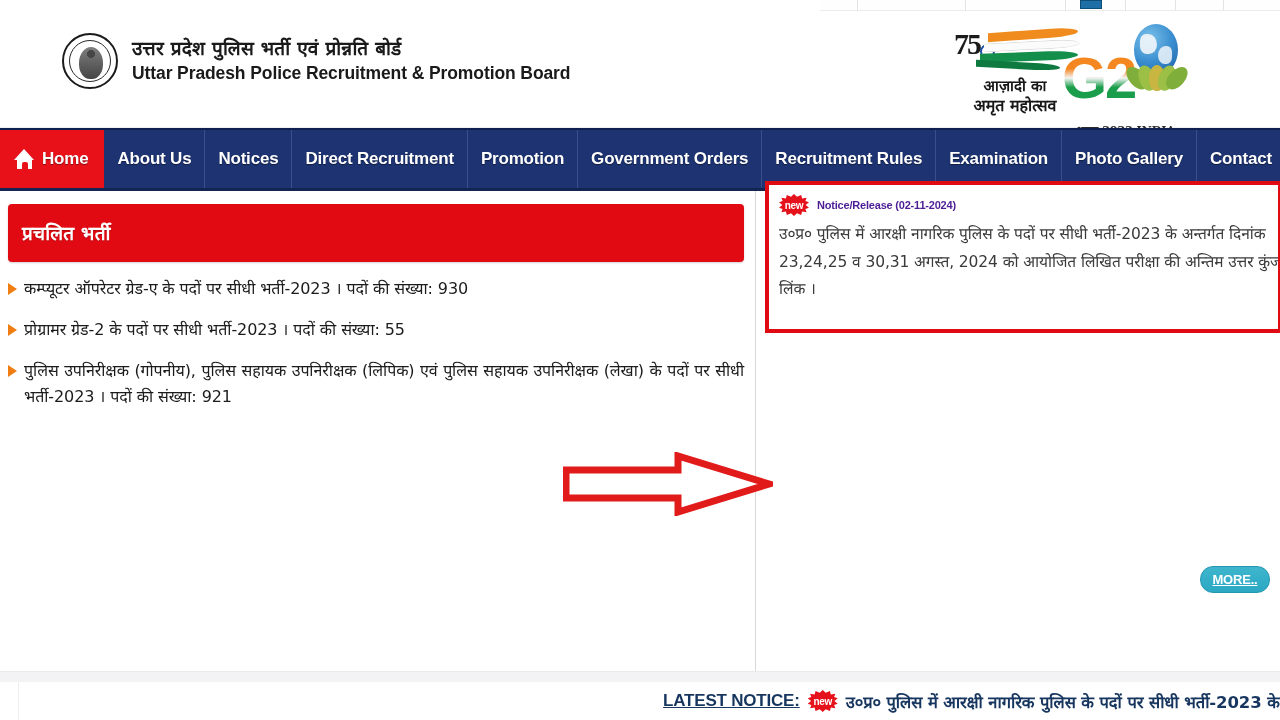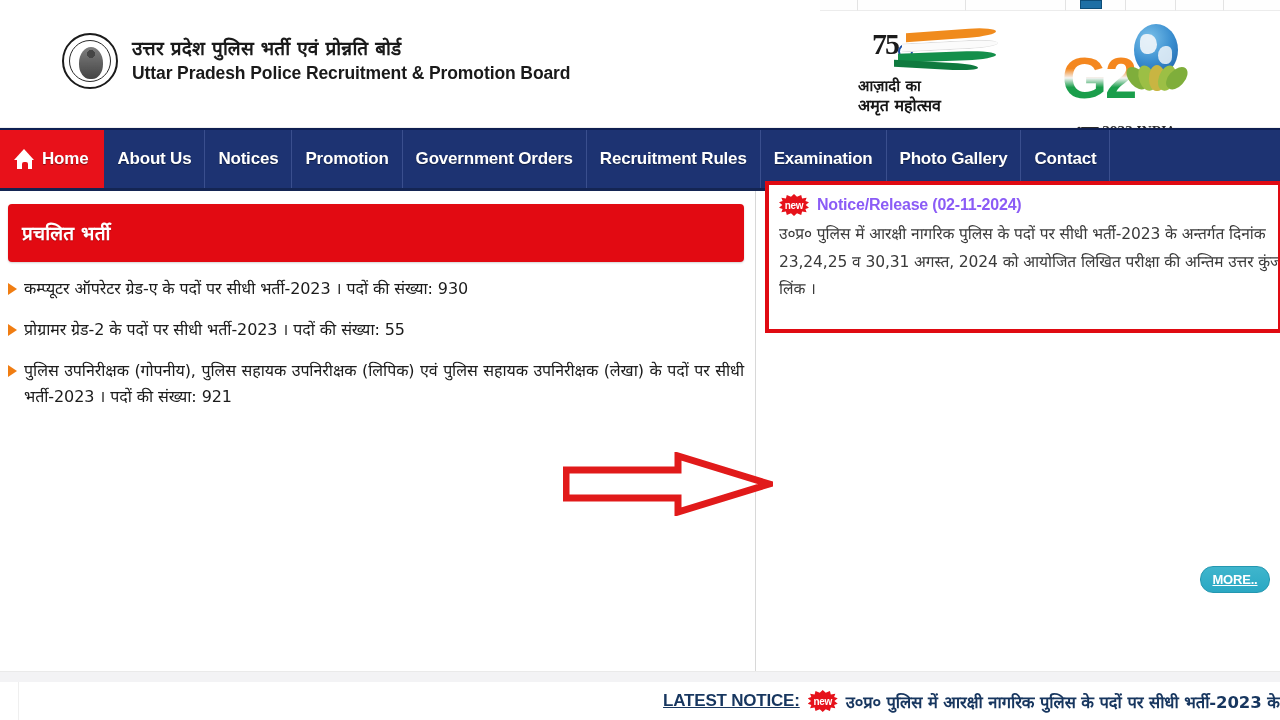--- a/index.html
+++ b/index.html
@@ -107,22 +107,23 @@
     font-weight: 700;
     color: #1a1a1a;
     letter-spacing: -.1px;
     line-height: 1.35;
     white-space: nowrap;
   }
 
   
   .azadi {
     position: absolute;
-    left: 858px; top: 14px;
+    left: 940px; top: 14px;
     width: 150px; height: 98px;
+    text-align: center;
   }
   .azadi .flagart {
     position: relative;
     width: 150px; height: 52px;
   }
   .azadi .num75 {
     position: absolute;
     left: 14px; top: 2px;
     font-family: "Liberation Serif", serif;
     font-size: 30px;
@@ -396,23 +397,23 @@
   .new-badge .txt {
     position: relative;
     color: #ffffff;
     font-family: "Liberation Sans", sans-serif;
     font-size: 10px;
     font-weight: 700;
     letter-spacing: -.3px;
   }
   .notice-title {
     font-family: "Liberation Sans", sans-serif;
-    font-size: 16px;
-    font-weight: 700;
-    color: #8b5cf6;
+    font-size: 11px;
+    font-weight: 700;
+    color: #4c1d95;
     letter-spacing: -.2px;
     white-space: nowrap;
   }
   .notice-body {
     font-family: "DejaVu Sans", sans-serif;
     font-size: 15.5px;
     color: #3a3a3a;
     line-height: 1.78;
     letter-spacing: -.1px;
     white-space: nowrap;
@@ -553,20 +554,23 @@
       <span class="home-icon">
           <span class="door"></span>
         </span>
       <span>Home</span>
     </div>
     <div class="nav-item">
         <span>About Us</span>
       </div>
     <div class="nav-item">
         <span>Notices</span>
+      </div>
+    <div class="nav-item">
+        <span>Direct Recruitment</span>
       </div>
     <div class="nav-item">
         <span>Promotion</span>
       </div>
     <div class="nav-item">
         <span>Government Orders</span>
       </div>
     <div class="nav-item">
         <span>Recruitment Rules</span>
       </div>

